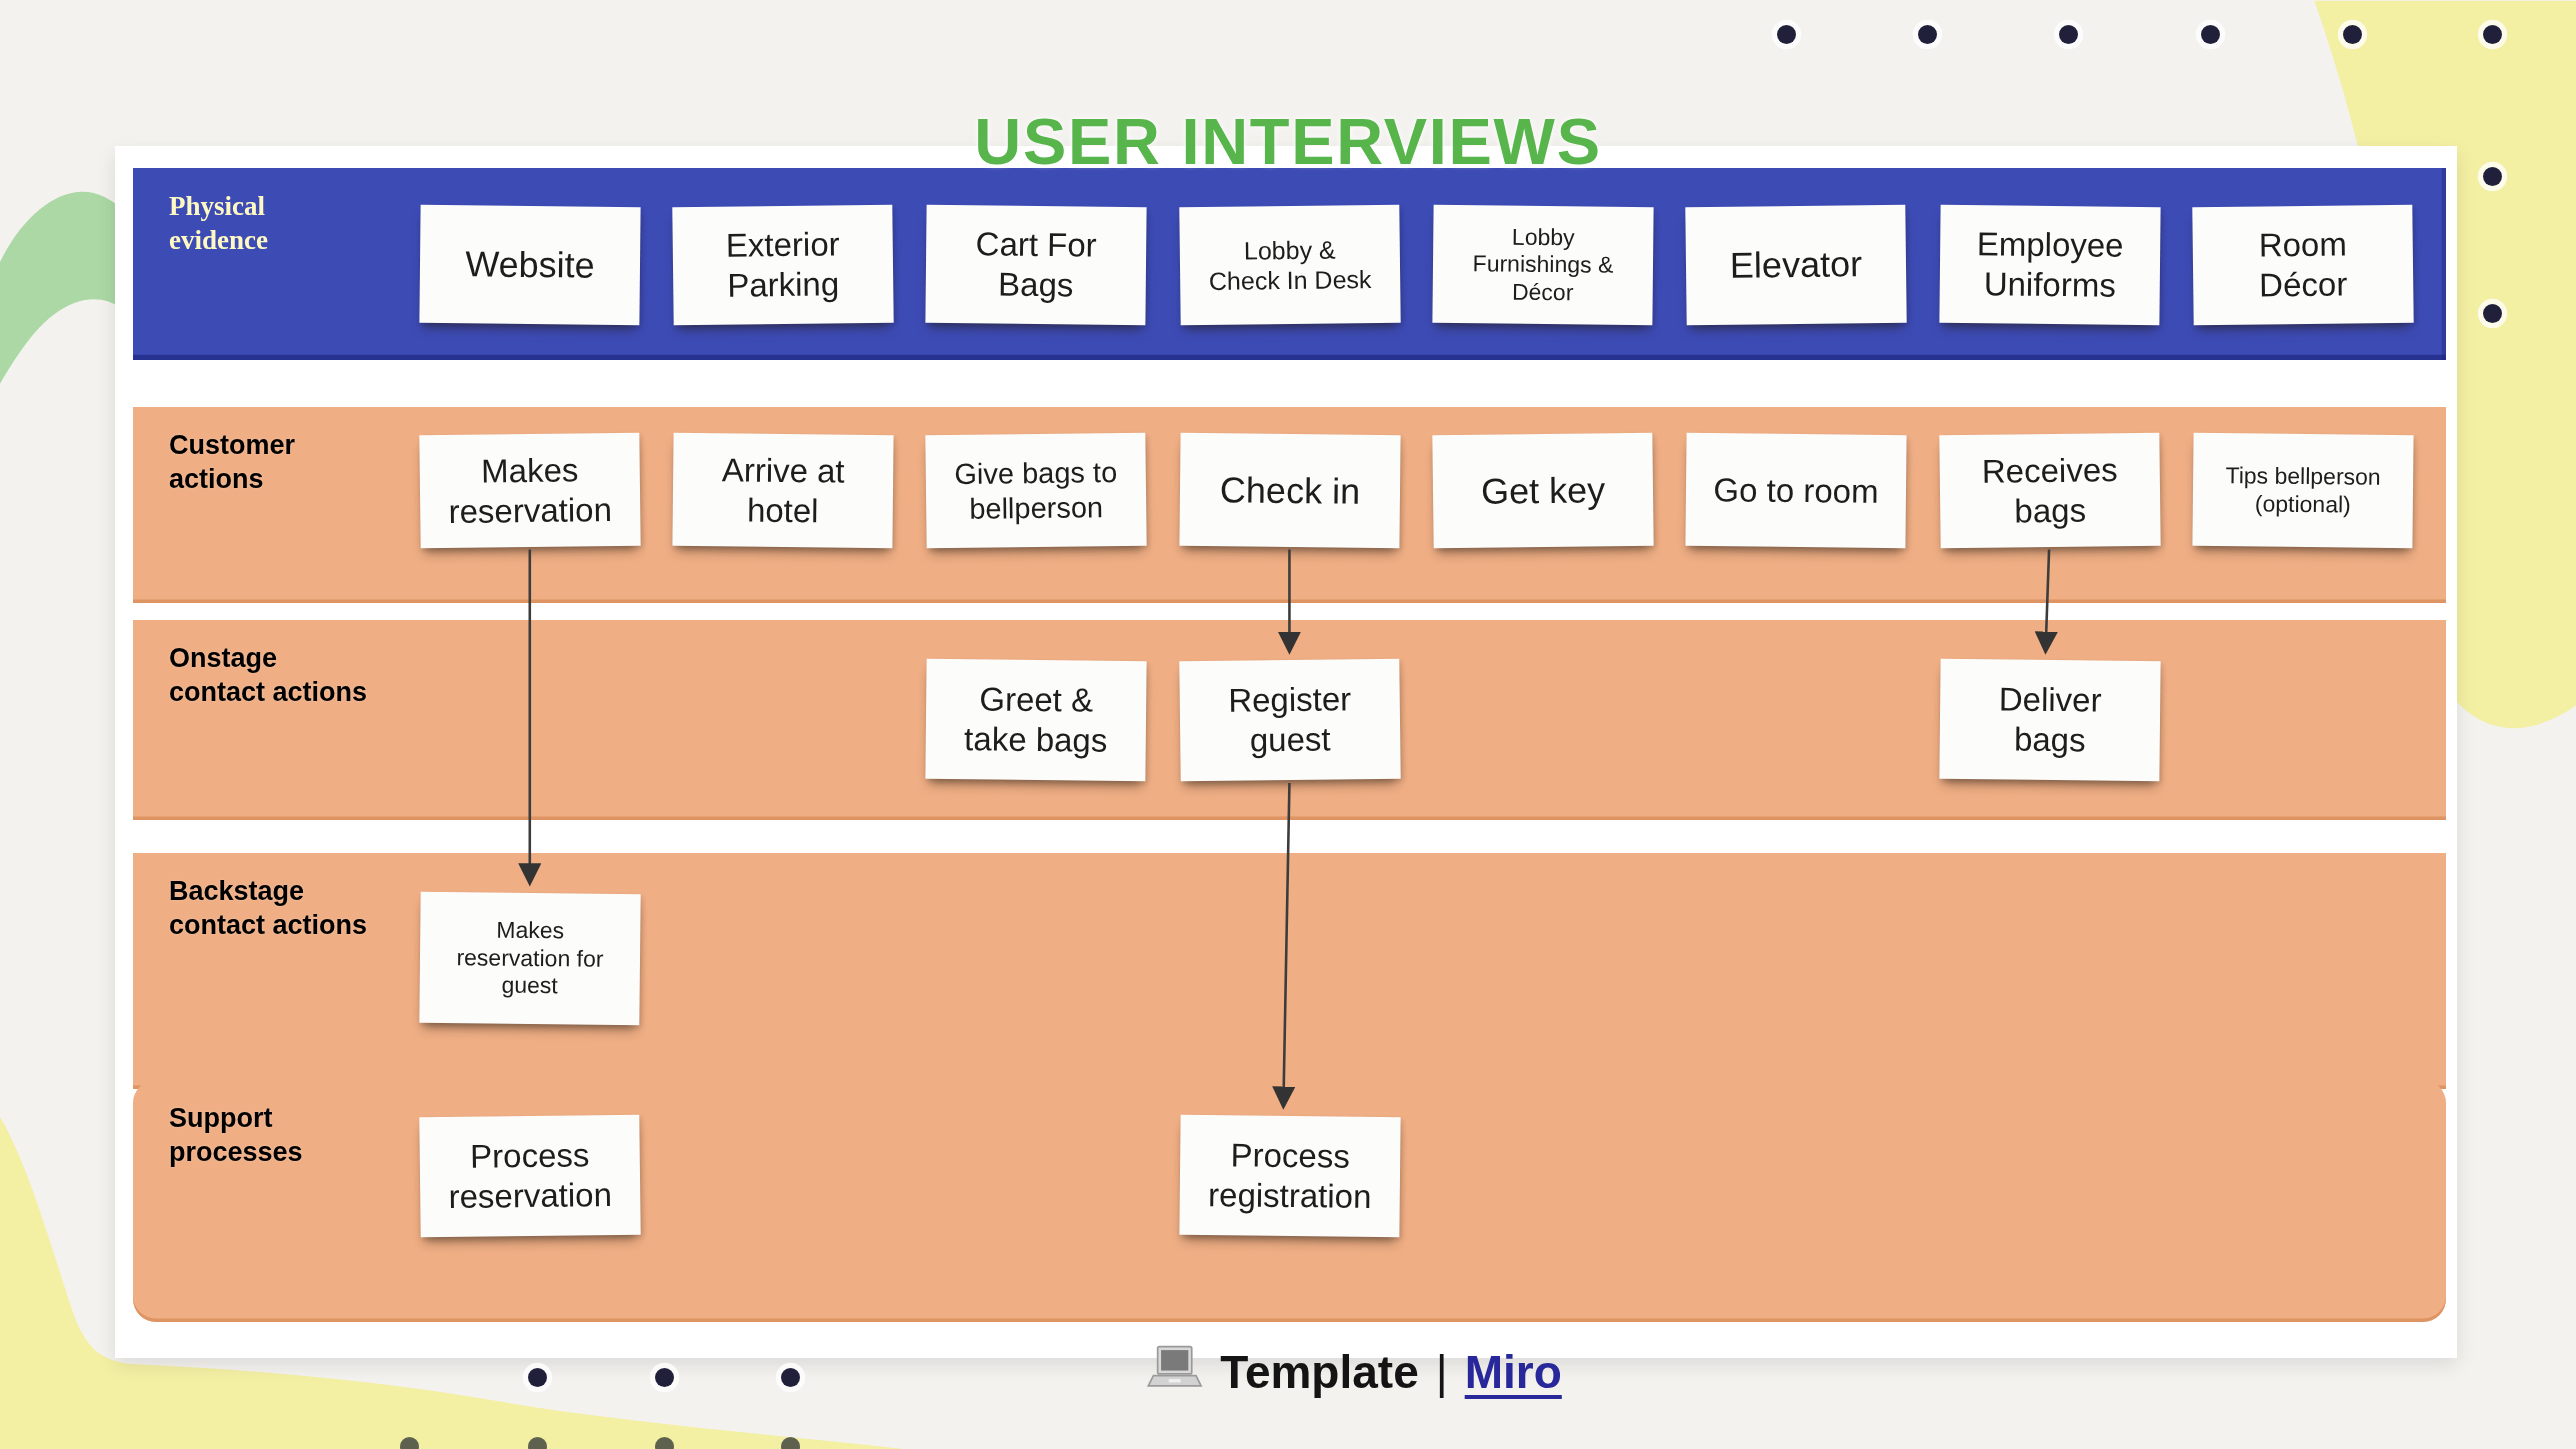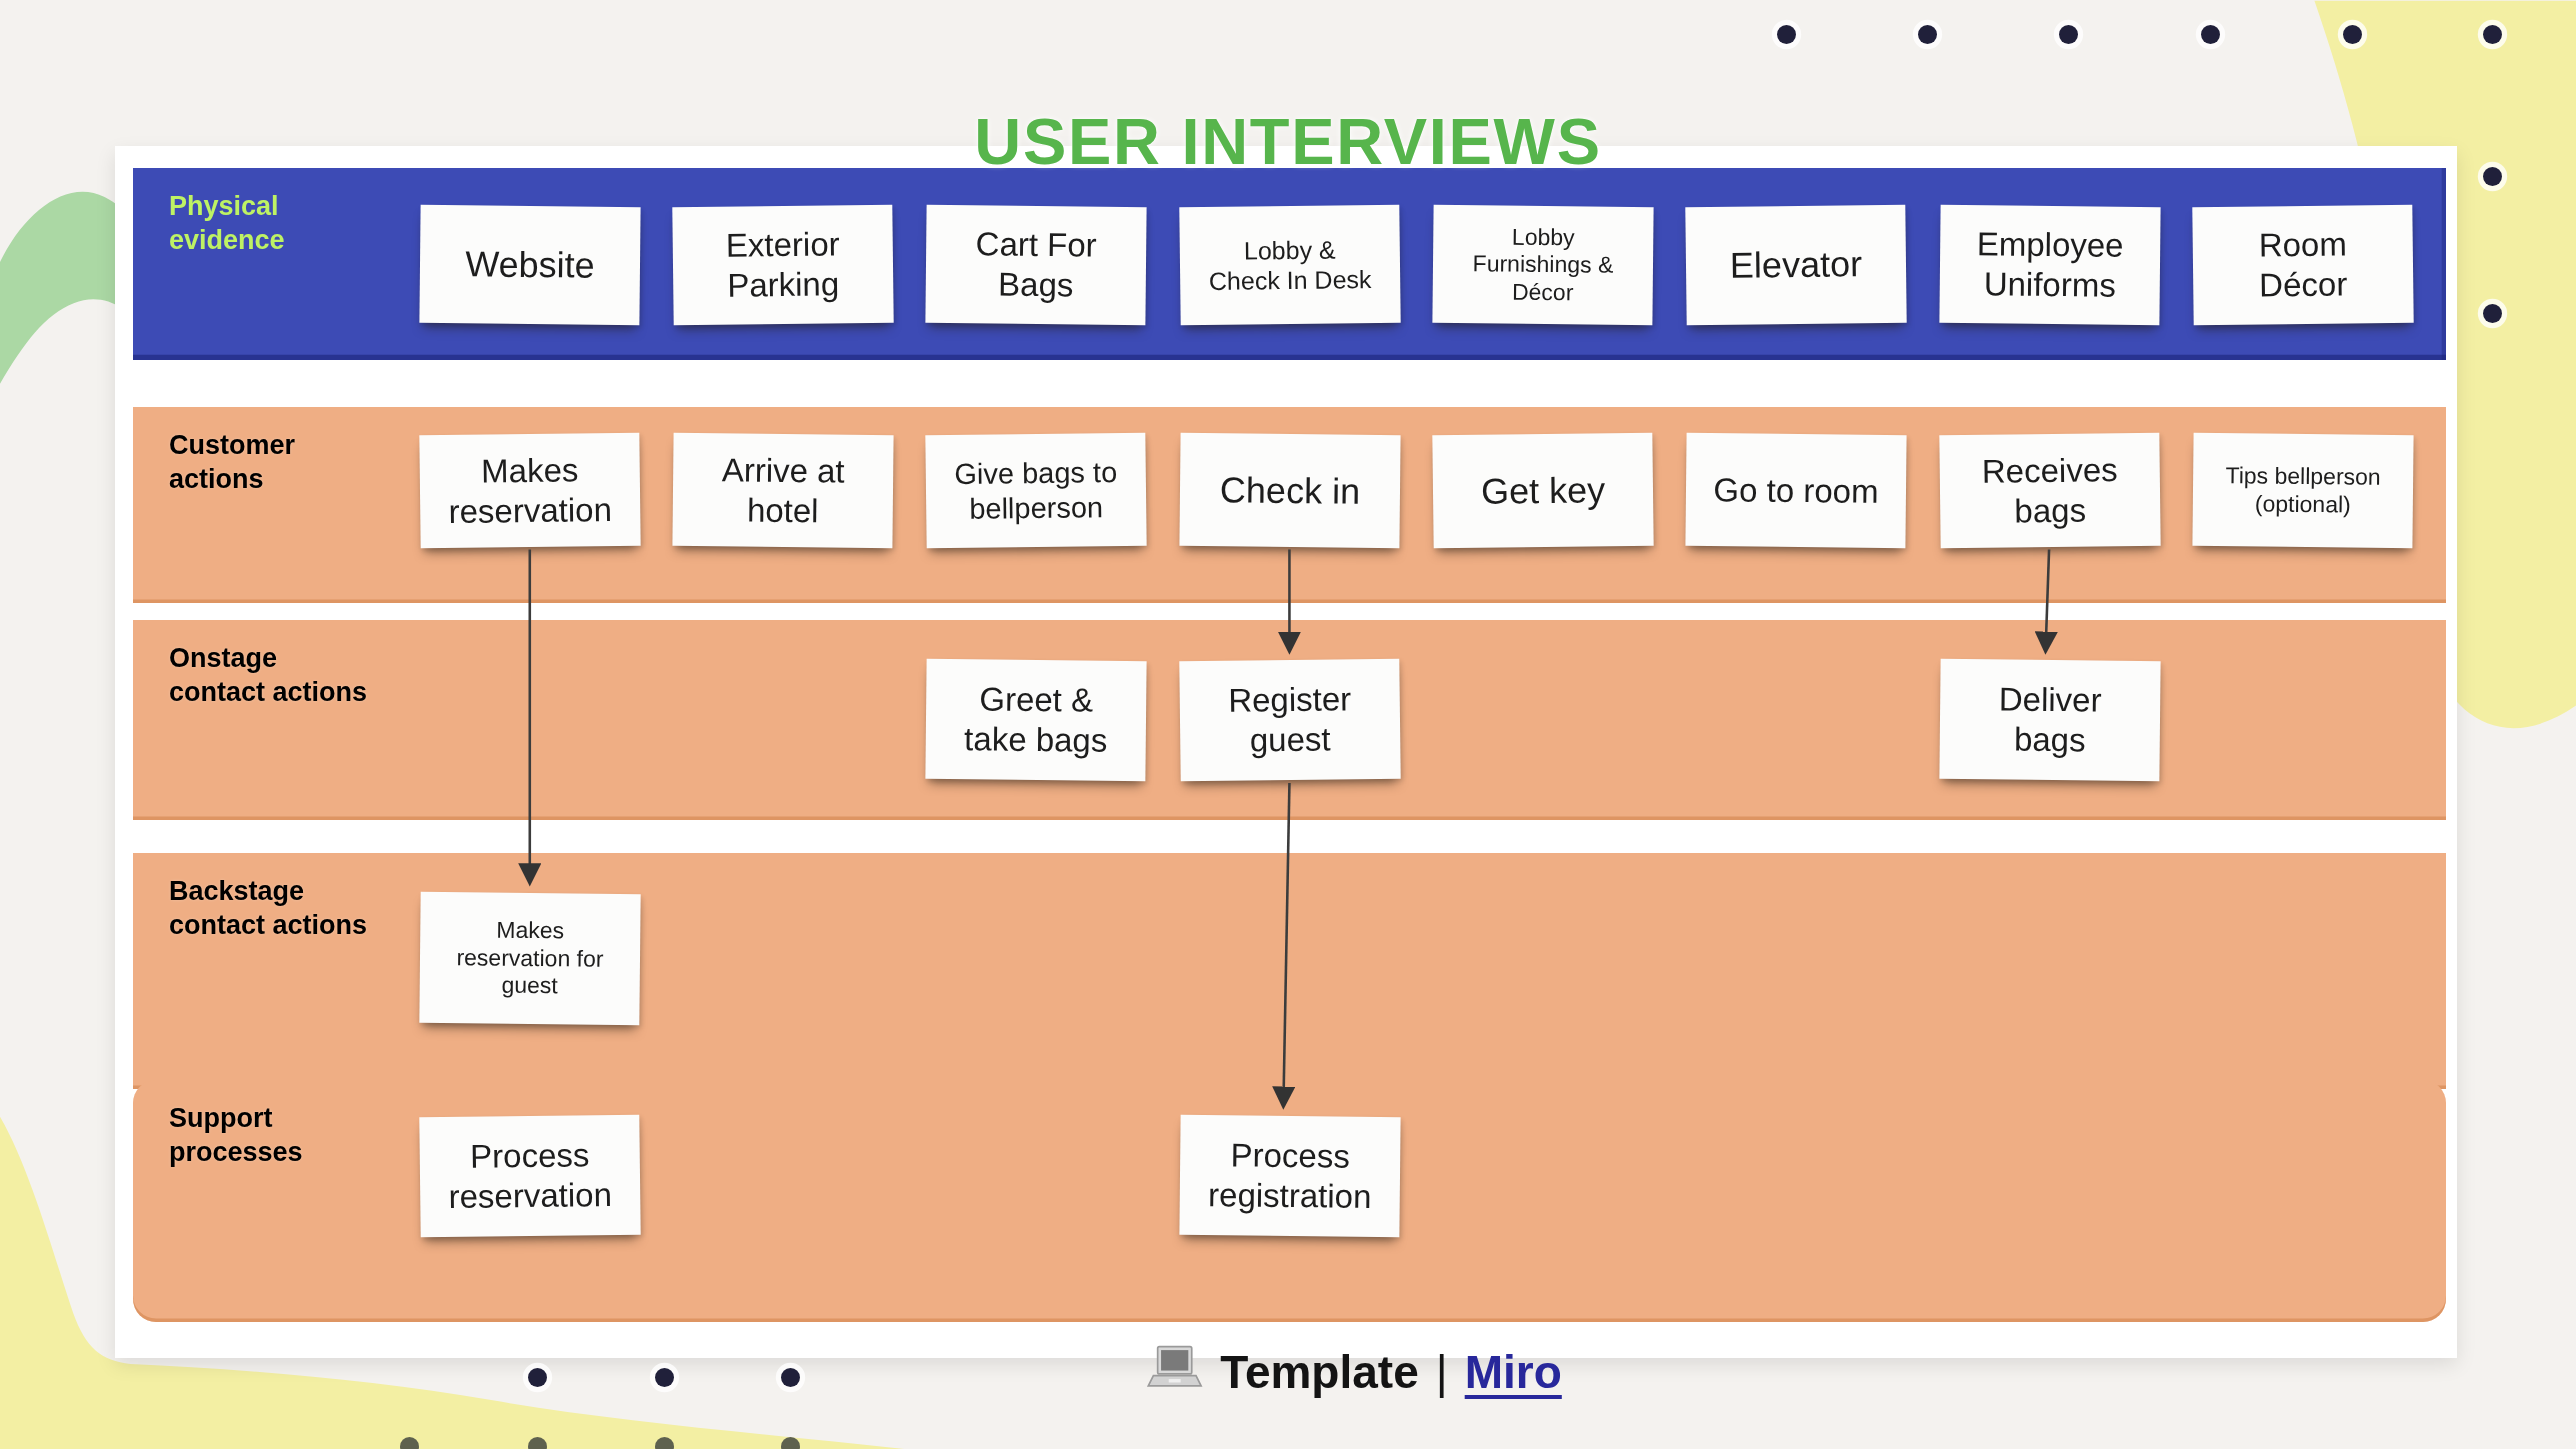--- a/index.html
+++ b/index.html
@@ -50,21 +50,21 @@
   .lane-onstage{top:474px;height:200px;}
   .lane-backstage{top:707px;height:236px;}
   .lane-support{top:934px;height:242px;border-radius:23px;}
 
   .lane-label{
     position:absolute;left:36px;top:22px;
     font-size:27px;font-weight:700;line-height:1.25;
     white-space:pre-line;color:#000000;
     text-shadow:0 0 3.4px rgba(255,255,255,.25);
   }
-  .lane-blue .lane-label{color:#bef264;text-shadow:none;}
+  .lane-blue .lane-label{color:#fef9c3;text-shadow:none;font-family:Liberation Serif, serif;}
 
   
   .note{
     position:absolute;width:220px;display:flex;align-items:center;justify-content:center;
     background:#fcfcfb;color:#1d1d1d;text-align:center;
     box-shadow:0 8.6px 10.3px -4.3px rgba(40,30,20,.50), 1.7px 2.6px 5.2px rgba(0,0,0,.15);
     z-index:4;
   }
   .note-text{white-space:pre-line;line-height:1.2;padding:5.2px;}
   .fs-xl{font-size:36px;} .fs-l{font-size:33px;} .fs-m{font-size:29px;}

